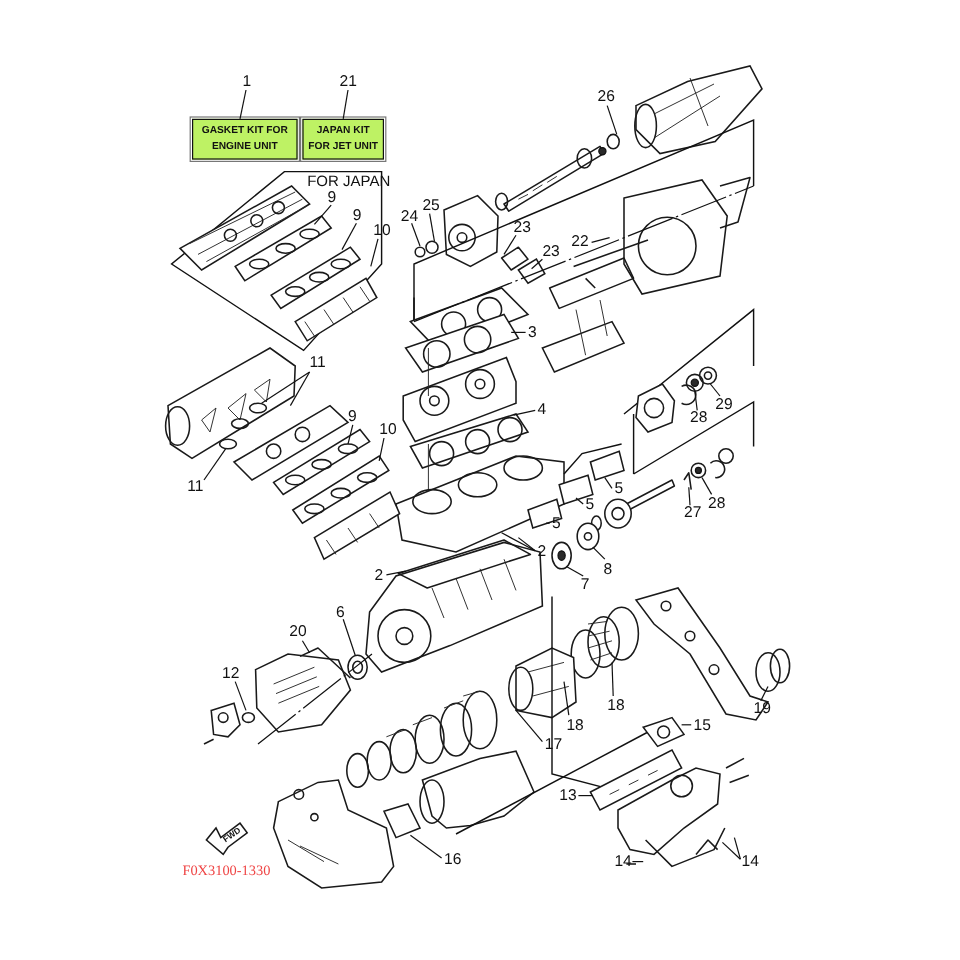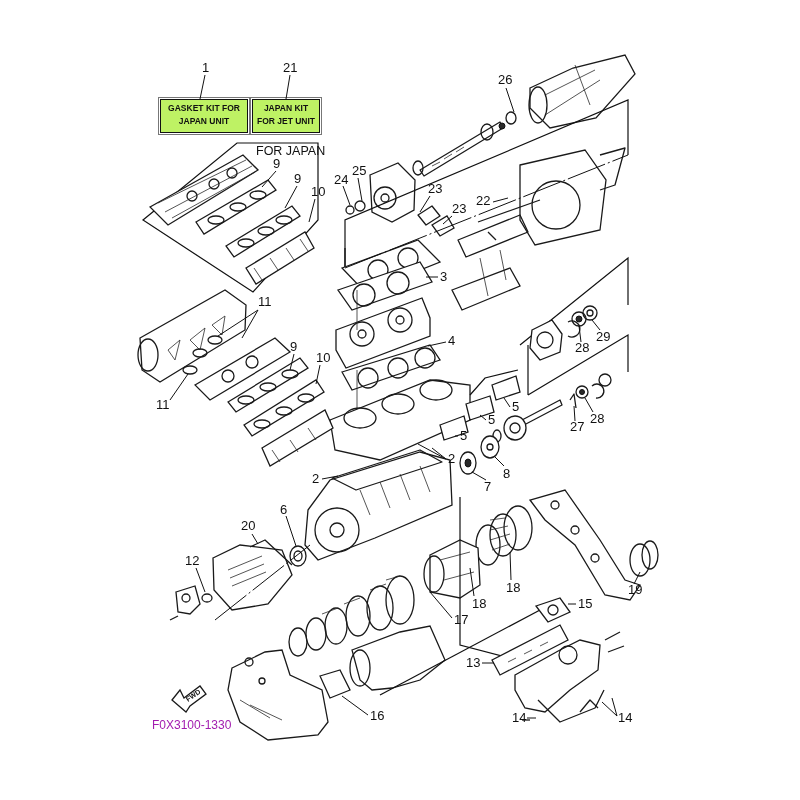--- a/index.html
+++ b/index.html
@@ -10,28 +10,28 @@
   .part-fill{fill:#ffffff;stroke:#1a1a1a;stroke-width:1.3;}
   .dark{fill:#2a2a2a;stroke:#111;stroke-width:1;}
   .leader{fill:none;stroke:#111;stroke-width:1;}
   .frame{fill:none;stroke:#111;stroke-width:1.2;}
   .dash{fill:none;stroke:#111;stroke-width:1;stroke-dasharray:40 3 2 3;}
   .callout{font-family:"Liberation Sans",sans-serif;font-size:13px;fill:#111;}
   .kitbox{position:absolute;border:1.5px solid #111;outline:1px solid #777;outline-offset:1px;background:#bef264;
           font-family:"Liberation Sans",sans-serif;font-weight:bold;font-size:8.5px;line-height:13px;text-align:center;color:#111;}
   .kit-line{display:block;}
   .note{font-family:"Liberation Sans",sans-serif;font-size:12.5px;fill:#111;}
-  .code{position:absolute;font-family:Liberation Sans, sans-serif;font-size:12px;color:#a21caf;}
+  .code{position:absolute;font-family:Liberation Serif, serif;font-size:12px;color:#ef4444;}
 </style>
 </head>
 <body>
 
 <div class="kitbox" style="left:160px;top:99px;width:86px;height:30px;padding-top:2px;">
   <span class="kit-line">GASKET KIT FOR</span>
-  <span class="kit-line">JAPAN UNIT</span>
+  <span class="kit-line">ENGINE UNIT</span>
 </div>
 <div class="kitbox" style="left:252px;top:99px;width:66px;height:30px;padding-top:2px;">
   <span class="kit-line">JAPAN KIT</span>
   <span class="kit-line">FOR JET UNIT</span>
 </div>
 
 <svg id="diagram" viewBox="0 0 800 800" xmlns="http://www.w3.org/2000/svg">
 
   <text class="callout" x="202" y="72">1</text>
   <line class="leader" x1="205" y1="75" x2="200" y2="99"></line>

